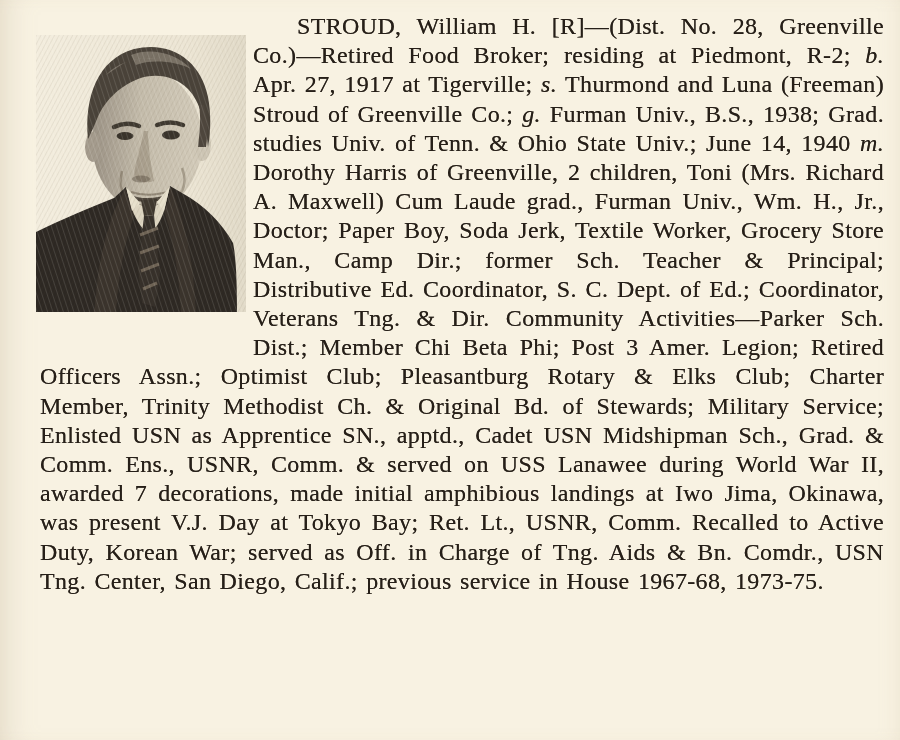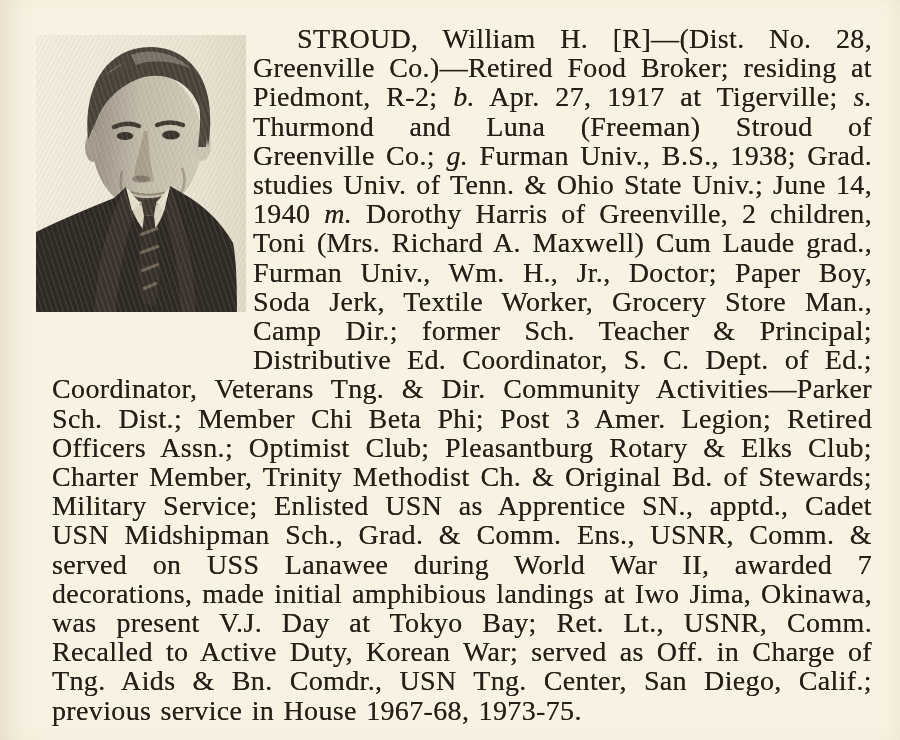--- a/index.html
+++ b/index.html
@@ -28,23 +28,23 @@
     width: 217px;
     height: 345px;
   }
   .portrait {
     display: block;
     margin-top: 27px;
     width: 210px;
     height: 277px;
   }
   .bio {
-    margin: 16px;
+    margin: 4px;
     font-family: "Liberation Serif", "DejaVu Serif", serif;
-    font-size: 28px;
+    font-size: 24px;
     line-height: 29.2px;
     letter-spacing: 0.35px;
     word-spacing: 2px;
     color: #261f18;
     text-align: justify;
     text-indent: 44px;
     text-shadow: 0 0 0.5px rgba(38,31,24,0.8);
   }
   .bio em {
     font-style: italic;

